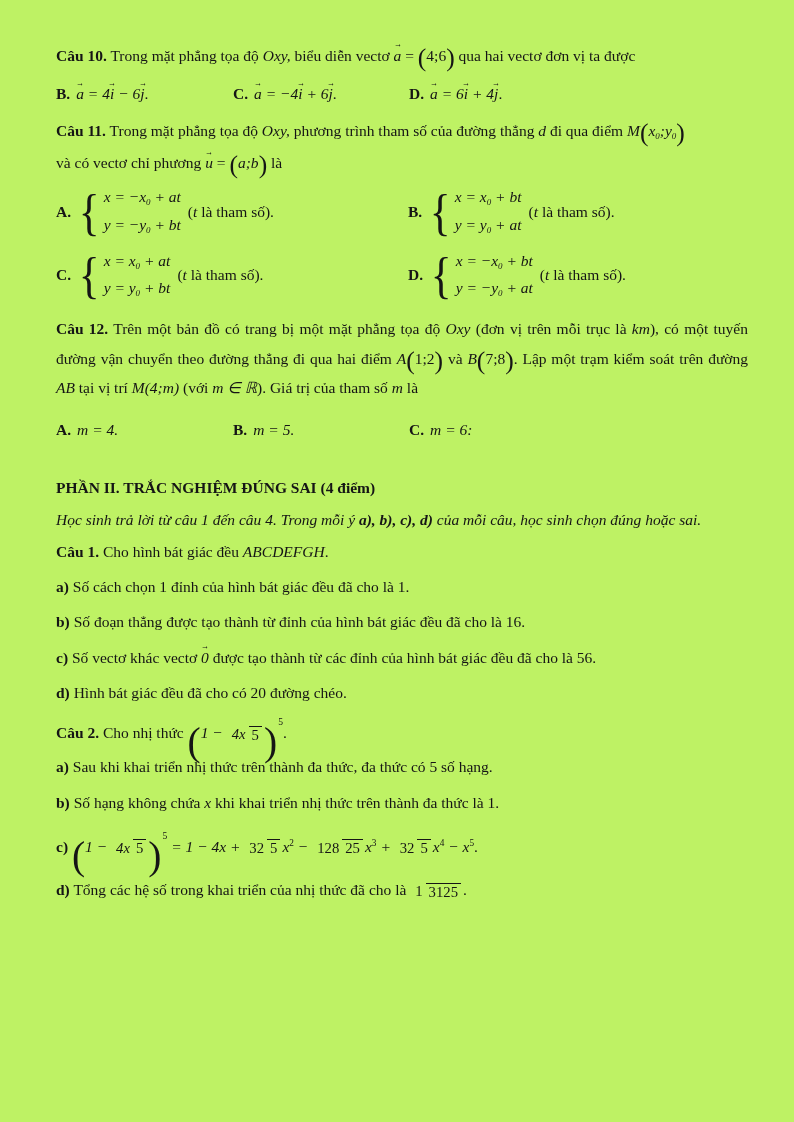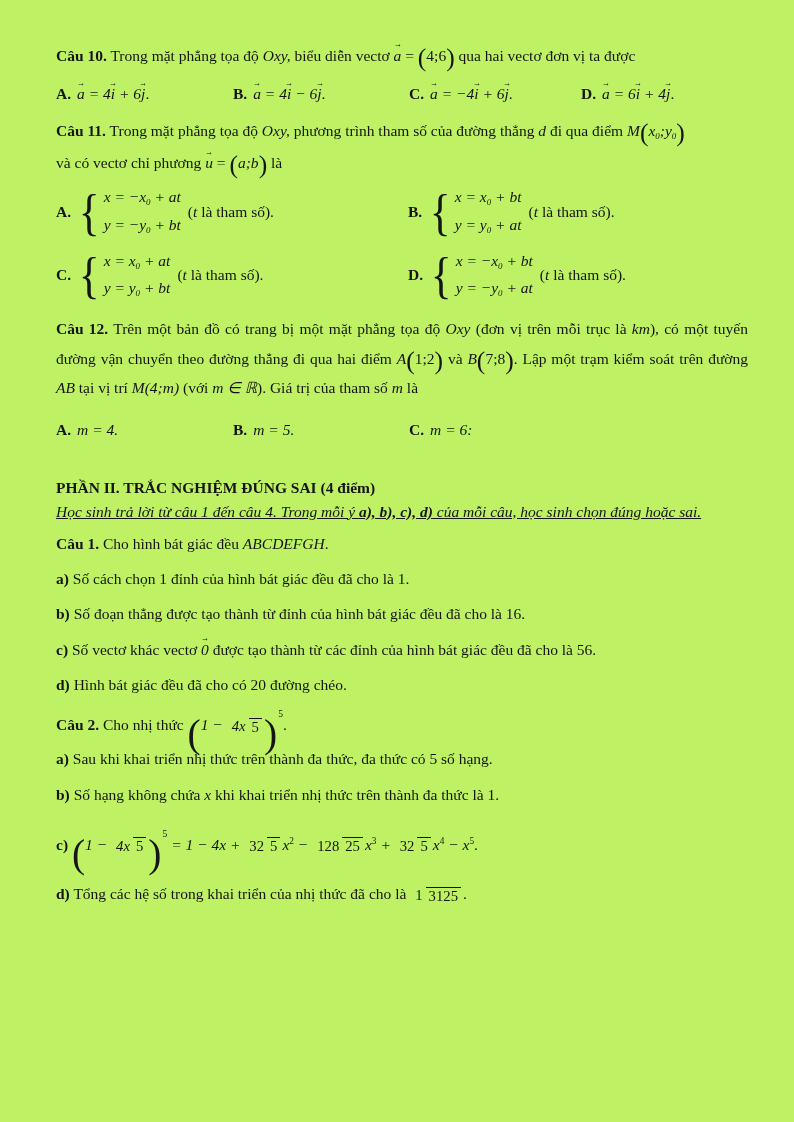--- a/index.html
+++ b/index.html
@@ -44,40 +44,39 @@
 
   .row4 { display: grid; grid-template-columns: 177px 176px 172px 1fr; margin-top: 15px; }
   .row2 { display: grid; grid-template-columns: 352px 1fr; row-gap: 11px; margin-top: 11px; }
 
   .stem-q11-l2 { margin-top: 8px; }
   .q11-wrap { margin-top: 13px; }
   .q12-wrap { margin-top: 13px; }
   .q12-text { line-height: 1.92; text-align: justify; }
 
   .part2-header { margin-top: 35px; font-weight: bold; }
-  .part2-note { font-style: italic; text-decoration: underline; }
+  .part2-note { margin-top: 8px; font-style: italic; }
 
   .c1-wrap { margin-top: 9px; }
   .item { margin-top: 12px; }
   .c2-wrap { margin-top: 20px; }
   .c2-stem { line-height: 1.2; }
-  .eq-item { margin-top: 30px; line-height: 1.2; }
+  .eq-item { margin-top: 24px; line-height: 1.2; }
 </style>
 </head>
 <body>
 
 <div class="page">
 
   <div>
     <span class="b">Câu 10.</span><span> Trong mặt phẳng tọa độ </span><span class="mi">Oxy,</span><span> biểu diễn vectơ </span><span class="vec">a</span>
     <span>=</span>
     <span class="bigp">(</span><span>4;6</span><span class="bigp">)</span><span> qua hai vectơ đơn vị ta được</span>
   </div>
   <div class="row4">
-    <div><span class="key">A.</span><span class="vec">a</span> <span class="mi">= 4</span><span class="vec">i</span><span class="mi"> + 6</span><span class="vec">j</span><span>.</span></div>
     <div><span class="key">B.</span><span class="vec">a</span> <span class="mi">= 4</span><span class="vec">i</span><span class="mi"> − 6</span><span class="vec">j</span><span>.</span></div>
     <div><span class="key">C.</span><span class="vec">a</span> <span class="mi">= −4</span><span class="vec">i</span><span class="mi"> + 6</span><span class="vec">j</span><span>.</span></div>
     <div><span class="key">D.</span><span class="vec">a</span> <span class="mi">= 6</span><span class="vec">i</span><span class="mi"> + 4</span><span class="vec">j</span><span>.</span></div>
   </div>
 
   <div class="q11-wrap">
     <span class="b">Câu 11.</span><span> Trong mặt phẳng tọa độ </span><span class="mi">Oxy,</span><span> phương trình tham số của đường thẳng </span><span class="mi">d</span><span> đi qua điểm </span><span class="mi">M</span><span class="bigp">(</span><span class="mi">x</span><sub>0</sub><span class="mi">;y</span><sub>0</sub><span class="bigp">)</span>
   </div>
   <div class="stem-q11-l2">
     <span>và có vectơ chỉ phương </span><span class="vec">u</span>

